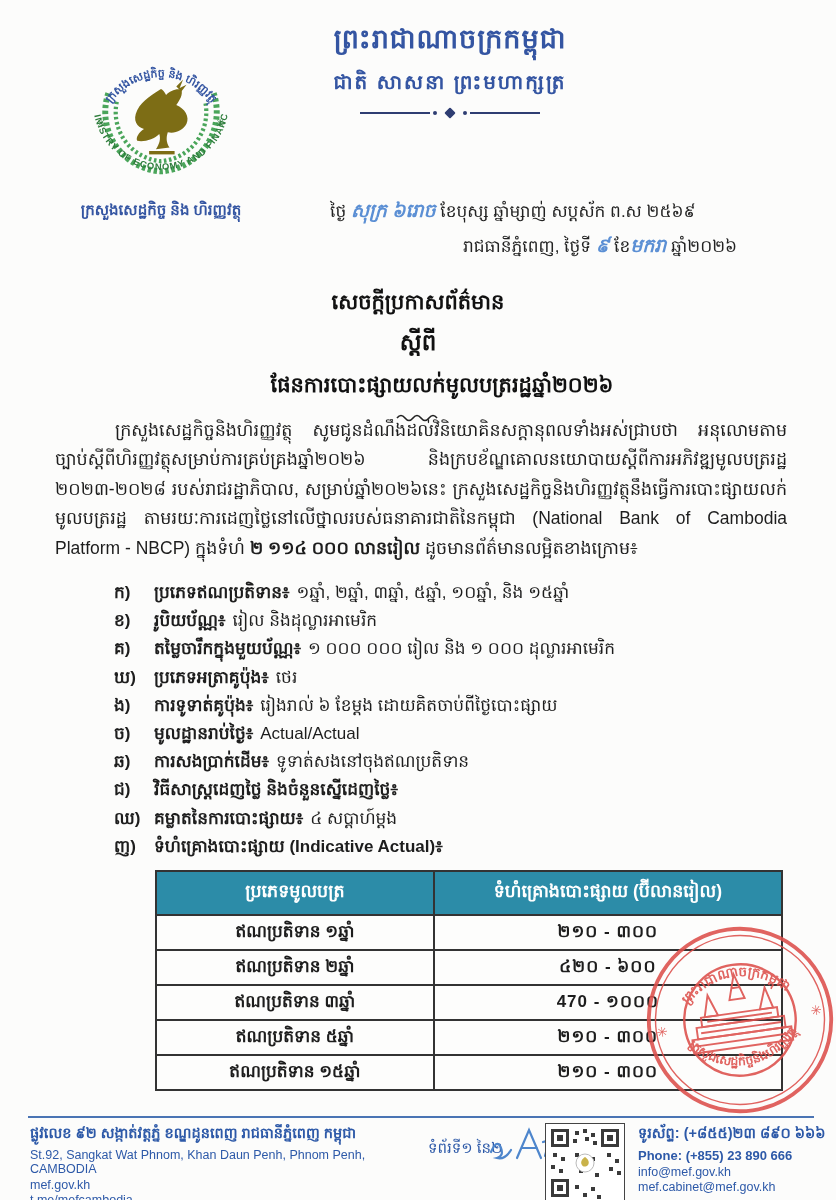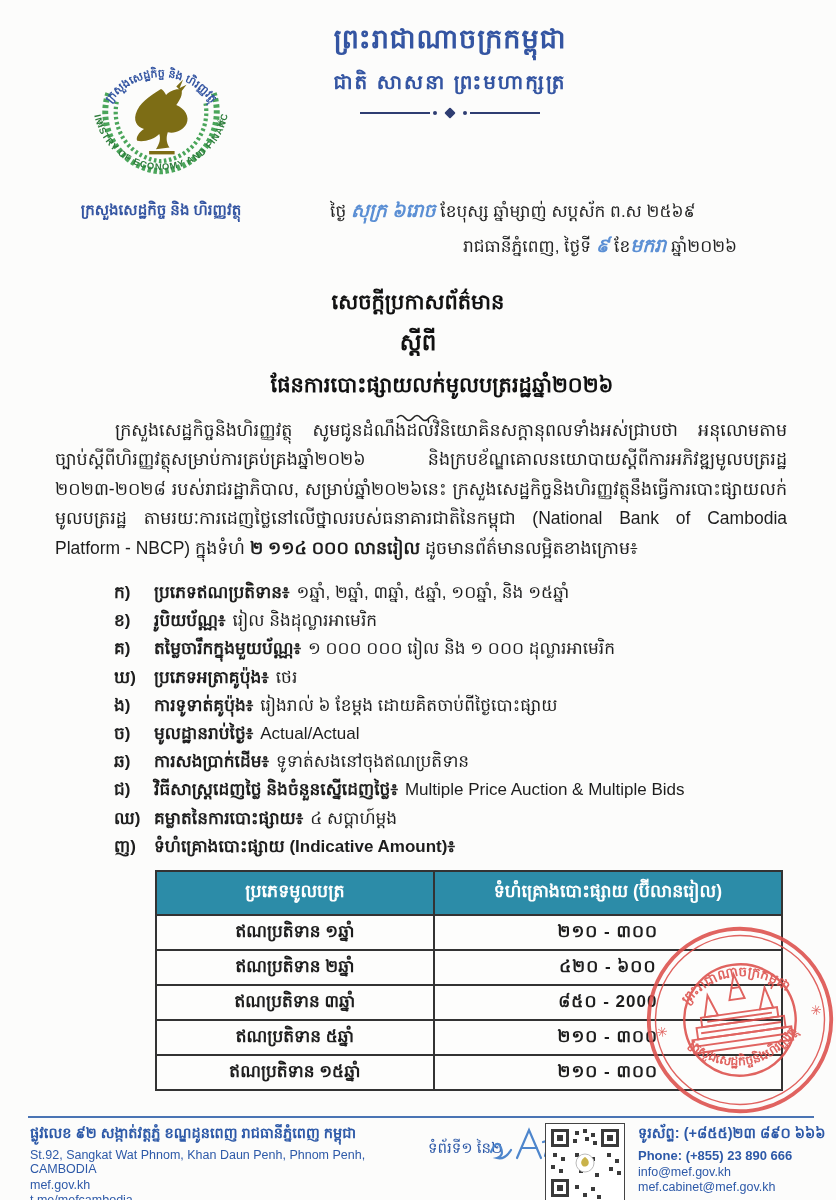--- a/index.html
+++ b/index.html
@@ -172,30 +172,29 @@
         <span class="value">Actual/Actual</span>
       </div>
     <div class="item">
         <span class="letter">ឆ)</span>
         <span class="label">ការសងប្រាក់ដើម៖</span>
         <span class="value">ទូទាត់សងនៅចុងឥណប្រតិទាន</span>
       </div>
     <div class="item">
         <span class="letter">ជ)</span>
         <span class="label">វិធីសាស្ត្រដេញថ្លៃ និងចំនួនស្នើដេញថ្លៃ៖</span>
-        <span class="value">Multiple Price Auction &amp; Multiple Bids</span>
       </div>
     <div class="item">
         <span class="letter">ឈ)</span>
         <span class="label">គម្លាតនៃការបោះផ្សាយ៖</span>
         <span class="value">៤ សប្តាហ៍ម្តង</span>
       </div>
     <div class="item">
         <span class="letter">ញ)</span>
-        <span class="label">ទំហំគ្រោងបោះផ្សាយ (Indicative Amount)៖</span>
+        <span class="label">ទំហំគ្រោងបោះផ្សាយ (Indicative Actual)៖</span>
         <span class="value"></span>
       </div>
   </div>
 
   <table class="amount-table">
     <thead>
       <tr>
         <th>ប្រភេទមូលបត្រ</th>
         <th>ទំហំគ្រោងបោះផ្សាយ (ប៊ីលានរៀល)</th>
       </tr>
@@ -204,21 +203,21 @@
       <tr>
           <td class="c1">ឥណប្រតិទាន ១ឆ្នាំ</td>
           <td class="c2">២១០ - ៣០០</td>
         </tr>
       <tr>
           <td class="c1">ឥណប្រតិទាន ២ឆ្នាំ</td>
           <td class="c2">៤២០ - ៦០០</td>
         </tr>
       <tr>
           <td class="c1">ឥណប្រតិទាន ៣ឆ្នាំ</td>
-          <td class="c2">៨៥០ - 2000</td>
+          <td class="c2">470 - ១០០០</td>
         </tr>
       <tr>
           <td class="c1">ឥណប្រតិទាន ៥ឆ្នាំ</td>
           <td class="c2">២១០ - ៣០០</td>
         </tr>
       <tr>
           <td class="c1">ឥណប្រតិទាន ១៥ឆ្នាំ</td>
           <td class="c2">២១០ - ៣០០</td>
         </tr>
     </tbody>

